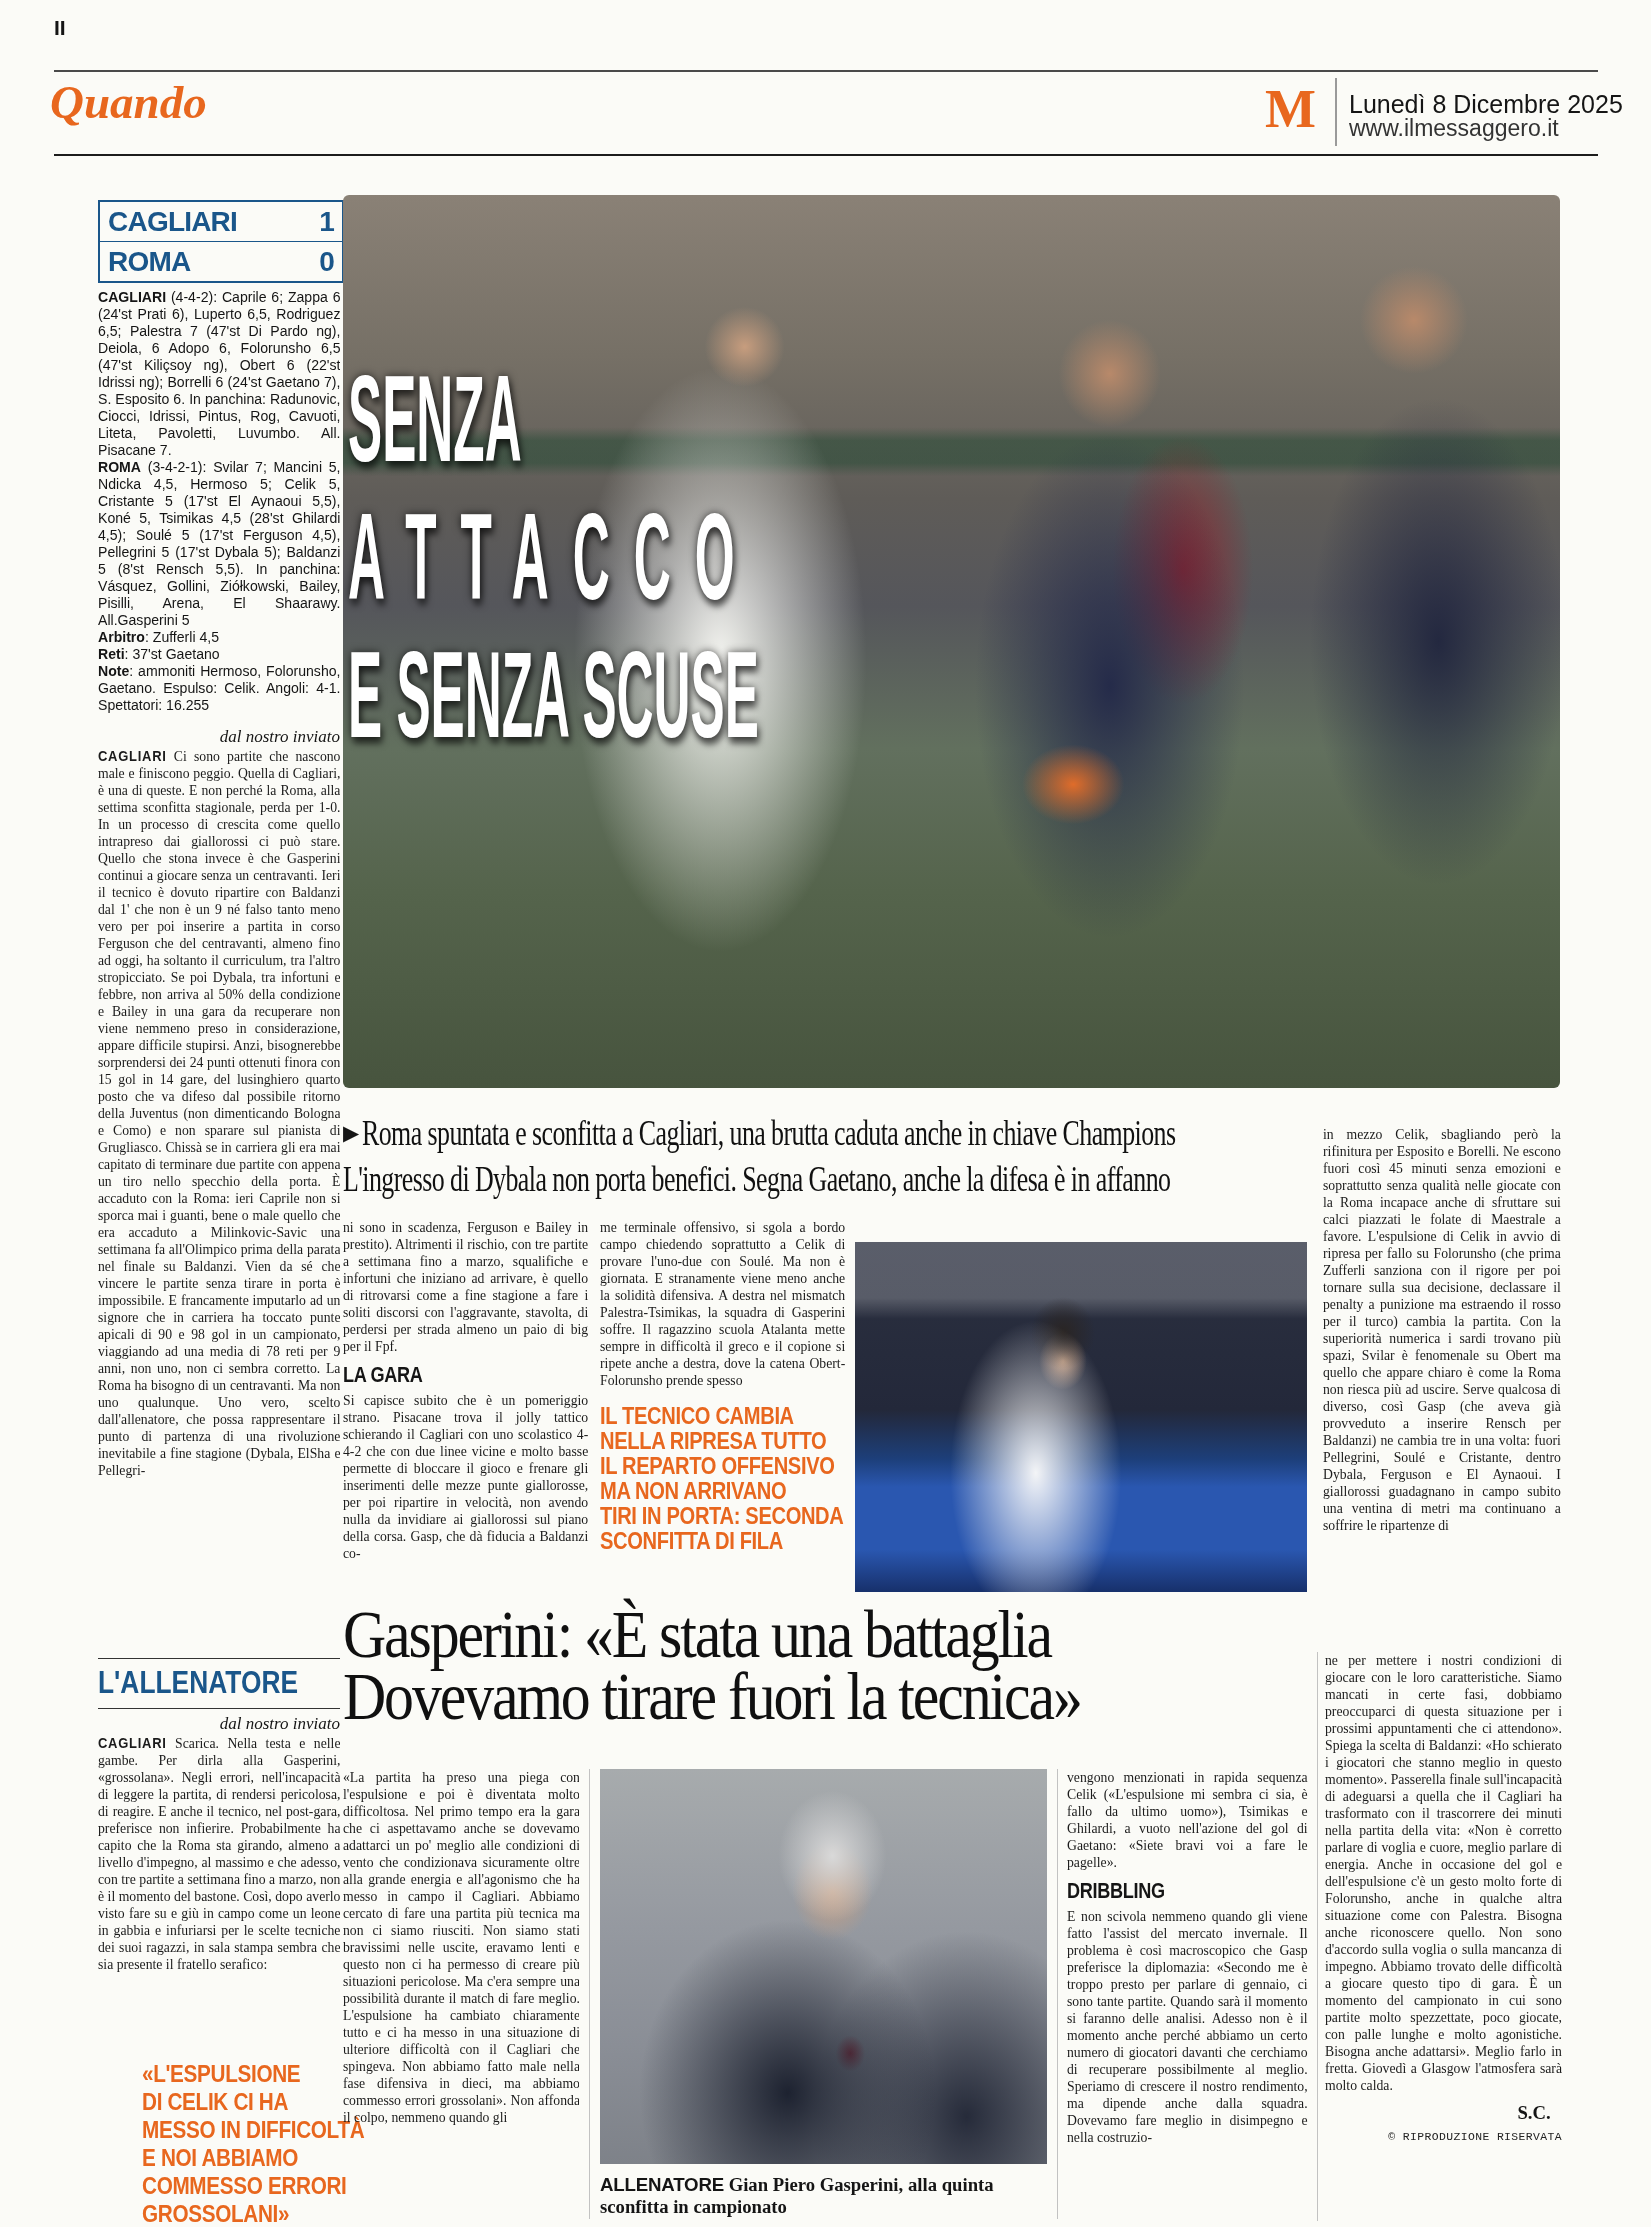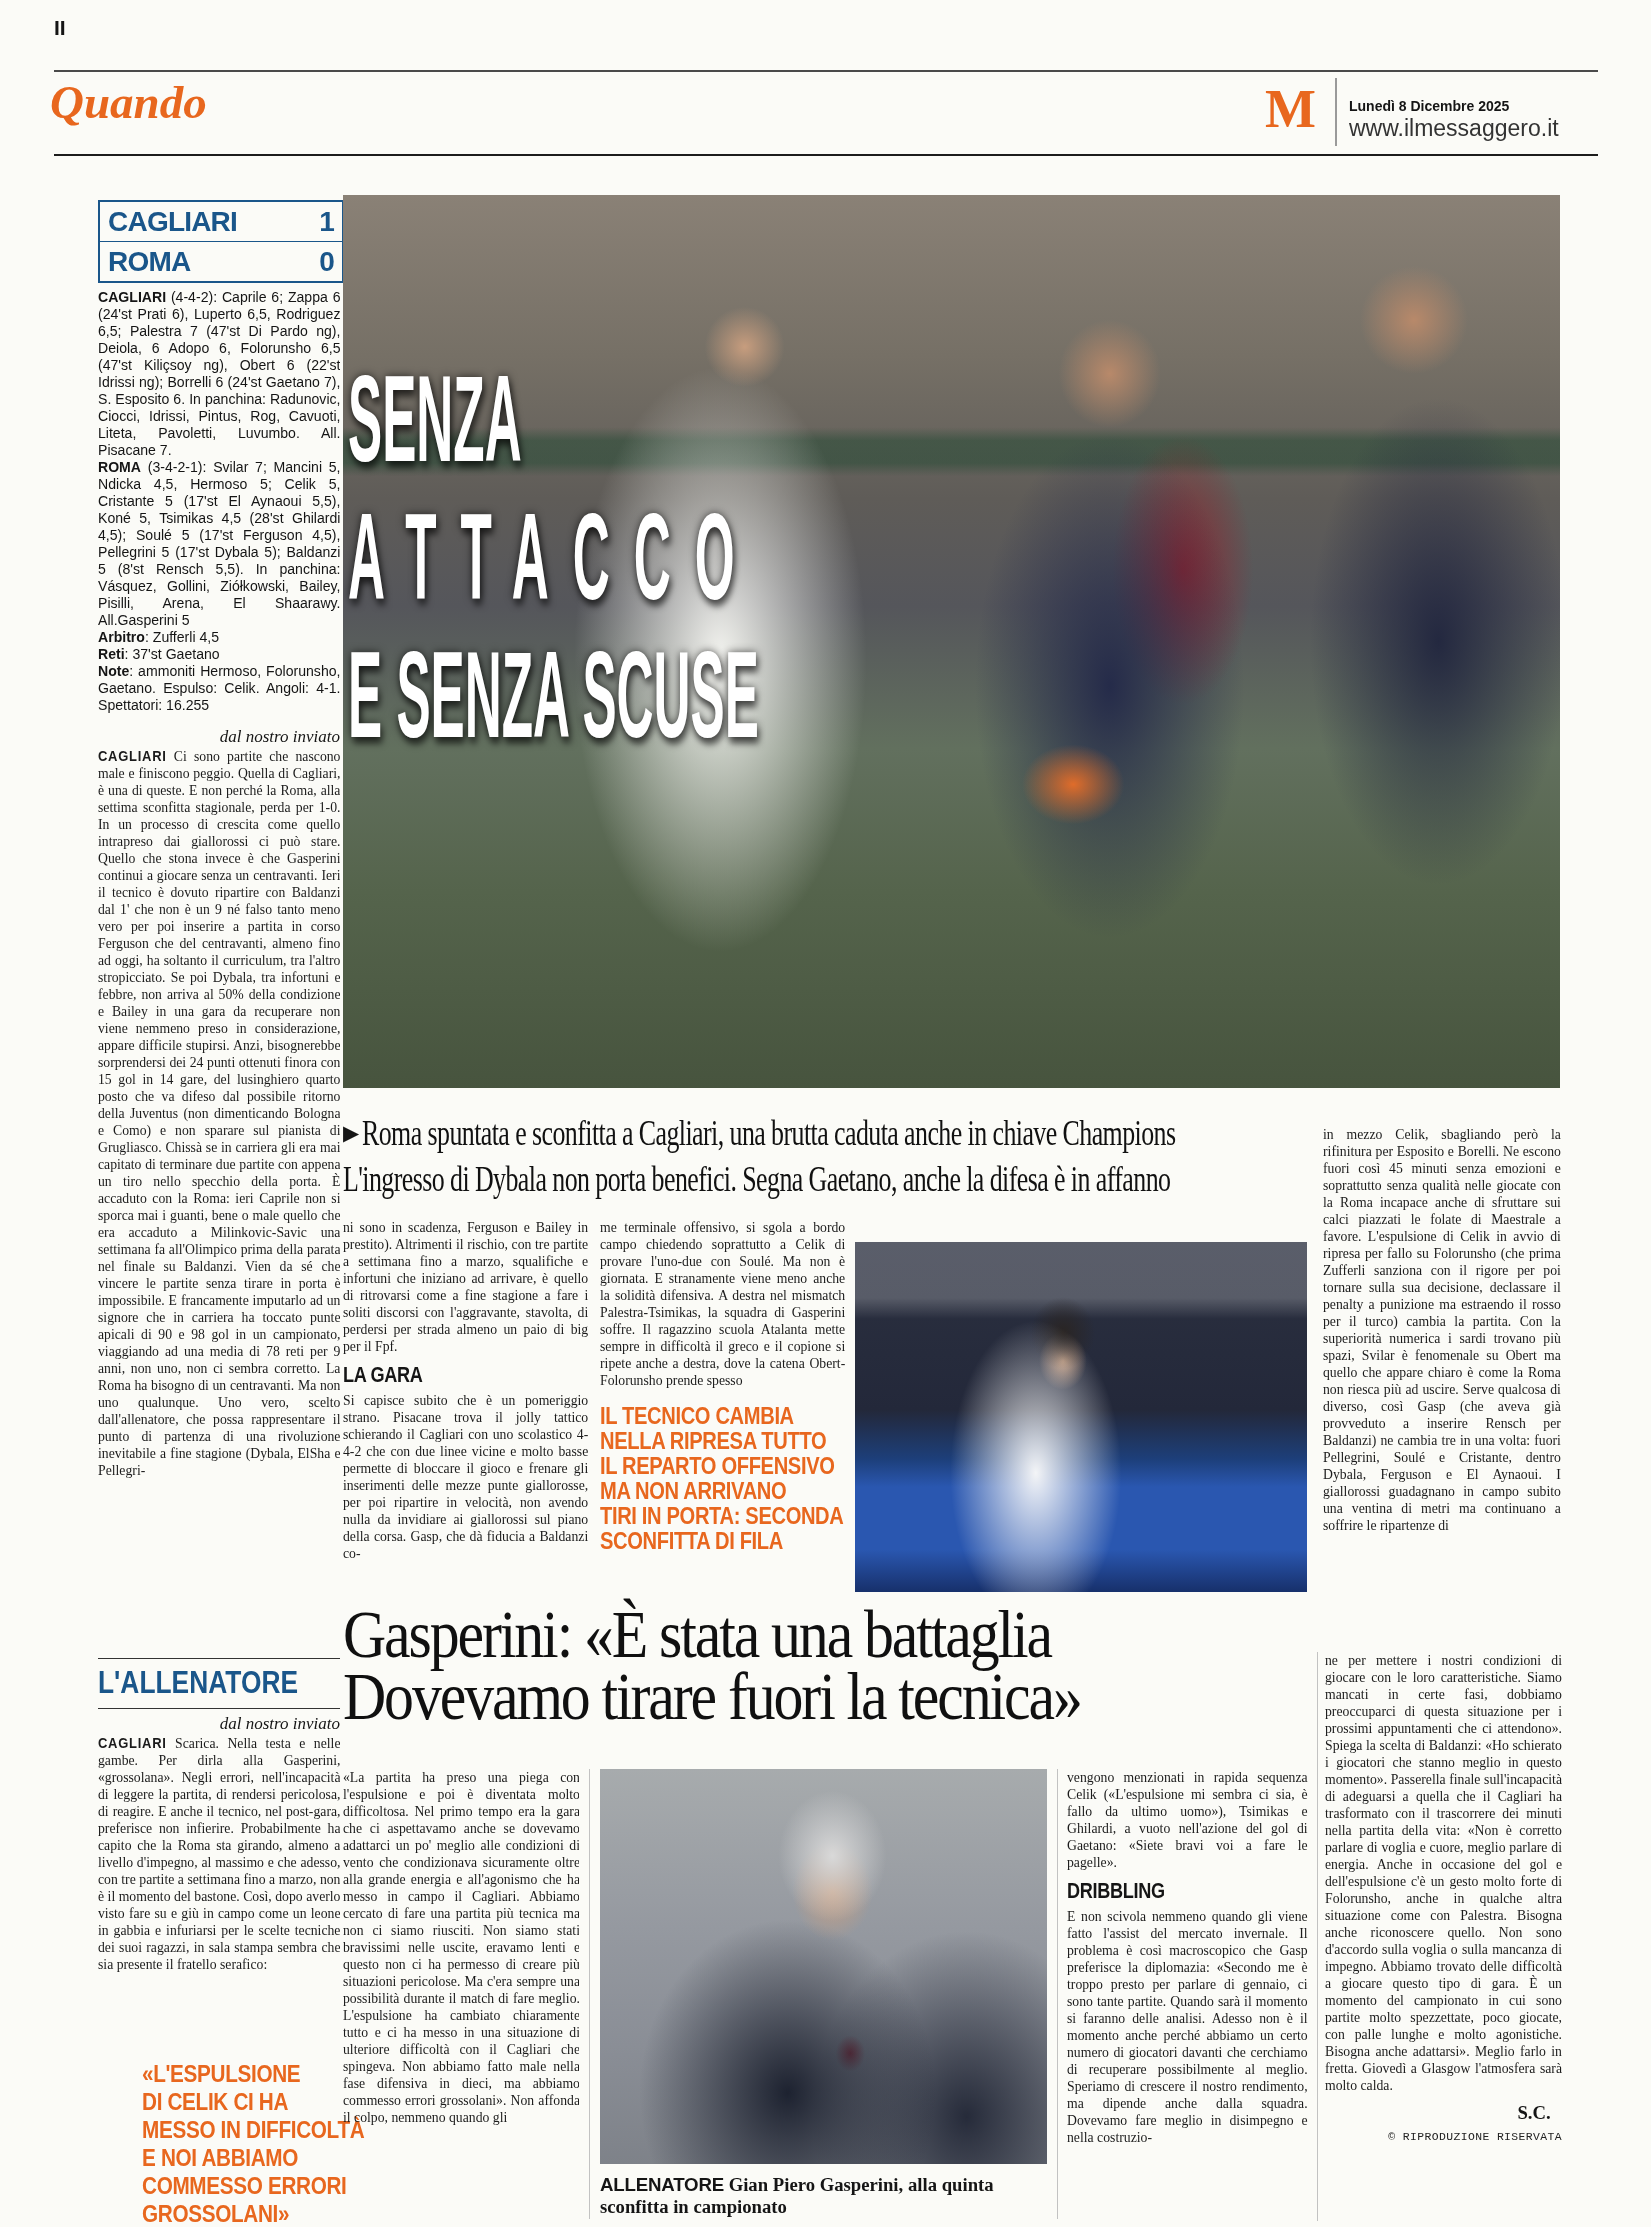--- a/index.html
+++ b/index.html
@@ -6,21 +6,21 @@
   body{background:#dcdcdc;}
   .page{position:relative;width:1651px;height:2227px;background:#fbfbf7;overflow:hidden;
         font-family:"Liberation Serif",serif;color:#151515;}
   .abs{position:absolute;}
   
   #pgnum{left:54px;top:16.3px;font-family:"Liberation Sans",sans-serif;font-weight:bold;font-size:21px;}
   #rule-top{left:54px;top:70px;width:1544px;height:1.6px;background:#4a4a4a;}
   #sport{left:50px;top:75px;font-style:italic;font-weight:bold;font-size:47px;color:#e8671e;}
   #mlogo{left:1265px;top:78px;font-weight:bold;font-size:54px;color:#e8671e;font-family:"Liberation Serif",serif;}
   #mvr{left:1335px;top:78px;width:1.6px;height:68px;background:#9a9a9a;}
-  #mdate{left:1349px;top:98px;font-family:"Liberation Sans",sans-serif;font-weight:bold;font-size:14px;}
+  #mdate{left:1349px;top:90px;font-family:"Liberation Sans",sans-serif;font-weight:normal;font-size:25px;}
   #msite{left:1349px;top:115px;font-family:"Liberation Sans",sans-serif;font-size:23px;color:#333;}
   #rule-main{left:54px;top:154px;width:1544px;height:2.4px;background:#1c1c1c;}
   
   #scorebox{left:98px;top:200px;width:242px;border:2.4px solid #1a568a;}
   .srow{display:flex;justify-content:space-between;align-items:center;padding:1.6px 8.1px;
         font-family:"Liberation Sans",sans-serif;font-weight:bold;font-size:28px;color:#1a568a;
         letter-spacing:-0.8px;line-height:36px;}
   .srow + .srow{border-top:1.6px solid #1a568a;}
   .squeeze{transform:scaleX(.915);transform-origin:left top;}
   #lineups{left:98px;top:288px;width:242px;height:437px;overflow:hidden;}
@@ -49,21 +49,21 @@
   #main-photo{left:343px;top:195px;width:1217px;height:893px;overflow:hidden;background:
     radial-gradient(73px 57px at 60% 66%, rgba(232,110,40,.95), rgba(232,110,40,0) 70%),
     radial-gradient(57px 57px at 33% 17%, #c79d7e, rgba(199,157,126,0) 70%),
     radial-gradient(203px 406px at 31% 52%, rgba(250,250,246,.96), rgba(250,250,246,0) 72%),
     radial-gradient(73px 77px at 63% 20%, #b8896a, rgba(184,137,106,0) 70%),
     radial-gradient(187px 350px at 63% 55%, rgba(32,38,72,.92), rgba(32,38,72,0) 72%),
     radial-gradient(98px 187px at 69% 42%, rgba(145,30,42,.85), rgba(145,30,42,0) 72%),
     radial-gradient(77px 77px at 88% 14%, #b8896a, rgba(184,137,106,0) 70%),
     radial-gradient(171px 325px at 90% 50%, rgba(28,33,60,.88), rgba(28,33,60,0) 75%),
     linear-gradient(180deg, rgba(255,255,255,0) 26%, rgba(25,70,45,.45) 27.5%, rgba(25,70,45,.45) 30%, rgba(255,255,255,0) 31.5%),
-    linear-gradient(180deg, #8a8176 0%, #767066 18%, #5f5c58 34%, #55565b 46%, #62705e 62%, #55644c 78%, #47543e 100%);}
+    linear-gradient(180deg, #8a8176 0%, #767066 18%, #5f5c58 34%, #55565b 46%, #62705e 62%, #55644c 78%, #47543e 100%); border-radius: 6px;}
   .hl-line{position:absolute;left:4.9px;white-space:nowrap;}
   .hl-line span{display:inline-block;transform-origin:left bottom;font-family:"Liberation Sans",sans-serif;
         font-weight:bold;font-size:122px;line-height:122px;color:#fff;
         text-shadow:0 0 13px rgba(0,0,0,.65), 4.9px 6.5px 9.8px rgba(0,0,0,.5);}
   #hl1{top:163px;} #hl2{top:301px;} #hl3{top:439px;}
   #hl1 span,#hl3 span{transform:scaleX(.42);}
   #hl2 span{transform:scaleX(.42);letter-spacing:57px;}
   
   #subhead{left:343px;top:1110px;width:1219px;}
   .sh-line{height:46px;white-space:nowrap;}

